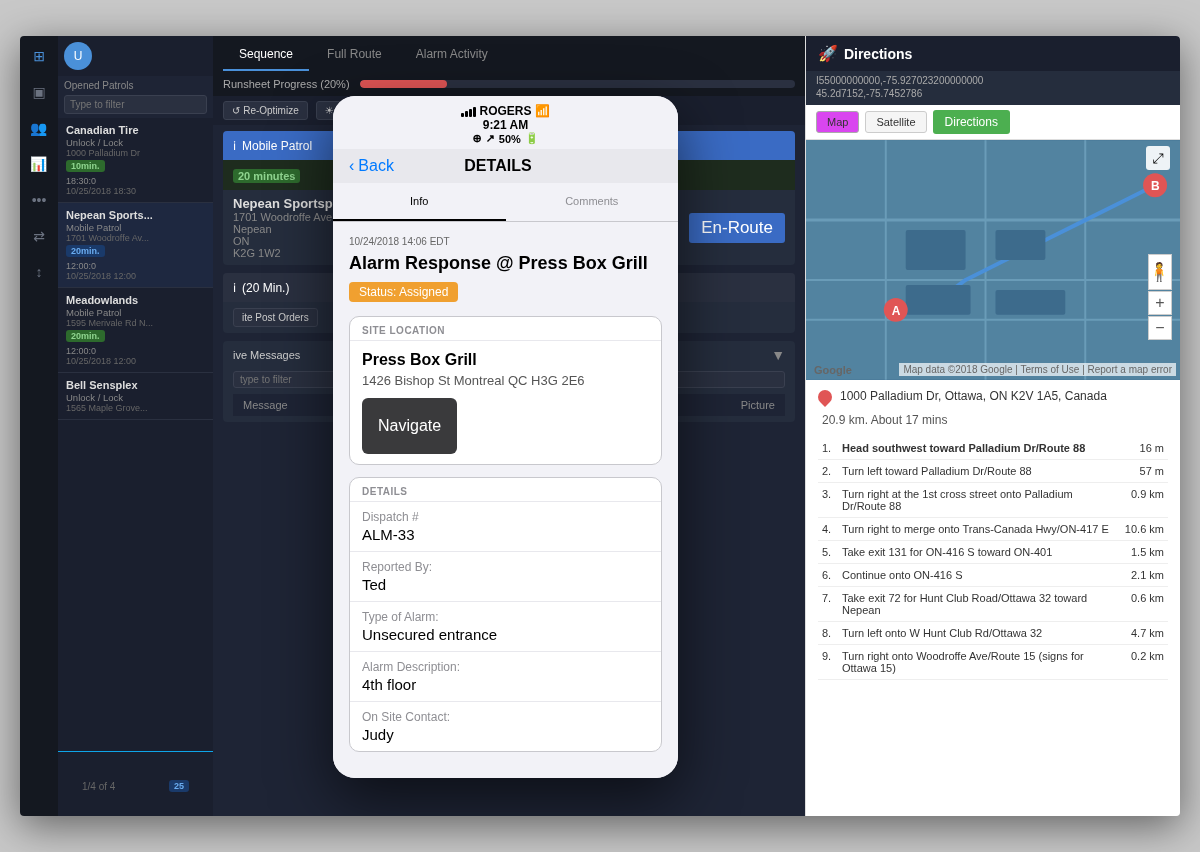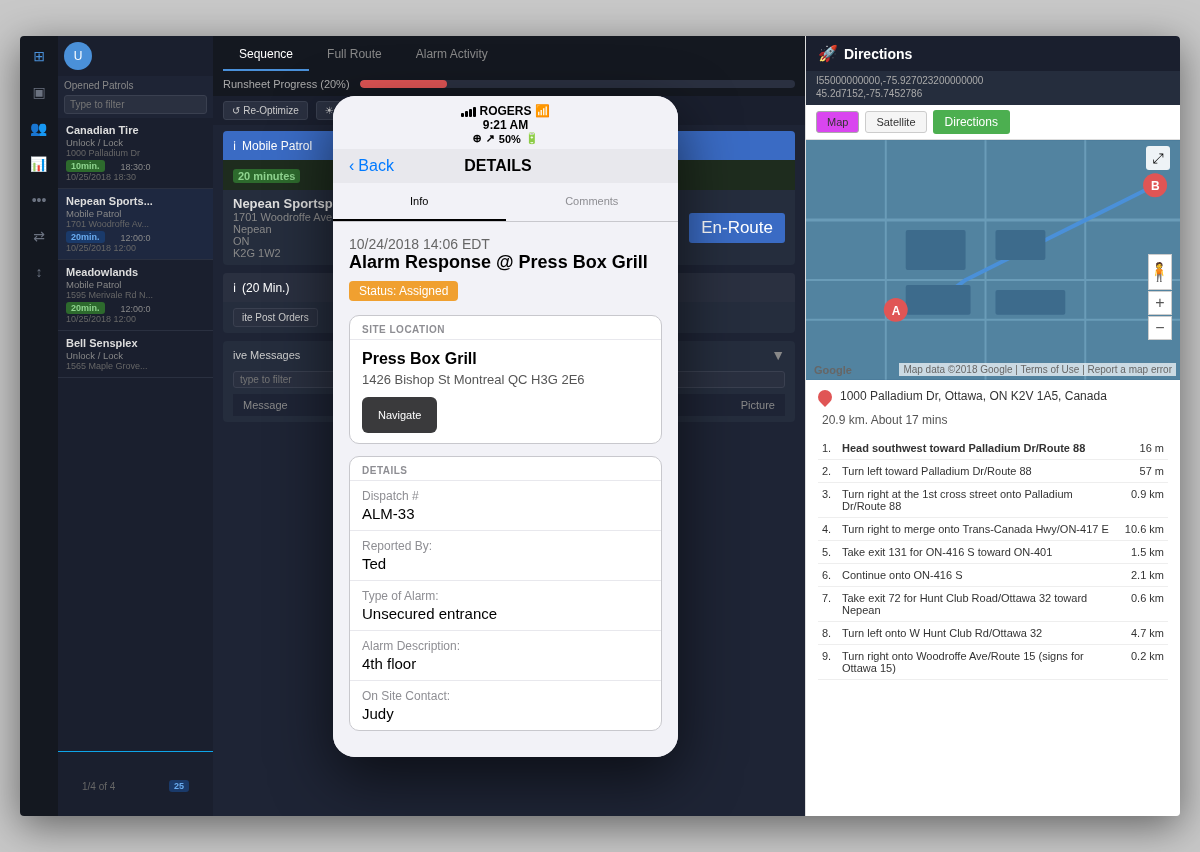--- a/index.html
+++ b/index.html
@@ -118,23 +118,24 @@
     }
     .route-item-addr {
       font-size: 9px;
       color: #666;
       white-space: nowrap;
       overflow: hidden;
       text-overflow: ellipsis;
     }
     .route-item-footer {
       display: flex;
-      align-items: flex-end;
-      gap: 16px;
+      align-items: flex-start;
+      gap: 4px;
       margin-top: 2px;
+      flex-direction: column;
     }
     .badge {
       font-size: 9px;
       padding: 1px 5px;
       border-radius: 3px;
       font-weight: 600;
     }
     .badge-green { background: #2d6a2d; color: #8fd48f; }
     .badge-blue { background: #1a3a6a; color: #6aacf0; }
     .badge-time { color: #888; font-size: 9px; }
@@ -406,22 +407,23 @@
     }
 
     .mobile-body {
       background: #f2f2f7;
       padding: 14px 16px;
       max-height: 560px;
       overflow-y: auto;
     }
 
     .mobile-datetime {
-      font-size: 14px;
+      font-size: 10px;
       color: #666;
+      margin-bottom: 6px;
     }
     .mobile-alarm-title {
       font-size: 18px;
       font-weight: 600;
       color: #000;
       margin-bottom: 8px;
     }
     .status-badge-orange {
       background: #f0a030;
       color: #fff;
@@ -459,22 +461,22 @@
       font-size: 13px;
       color: #555;
       padding: 0 12px 10px;
     }
     .navigate-btn {
       margin: 0 12px 10px;
       background: #3a3a3c;
       color: #fff;
       border: none;
       border-radius: 6px;
-      padding: 12px 16px;
-      font-size: 11px;
+      padding: 19px 16px;
+      font-size: 16px;
       cursor: pointer;
     }
 
     .mobile-details-box {
       background: #fff;
       border-radius: 10px;
       margin-bottom: 12px;
       overflow: hidden;
       border: 1px solid #c8c8cd;
     }

